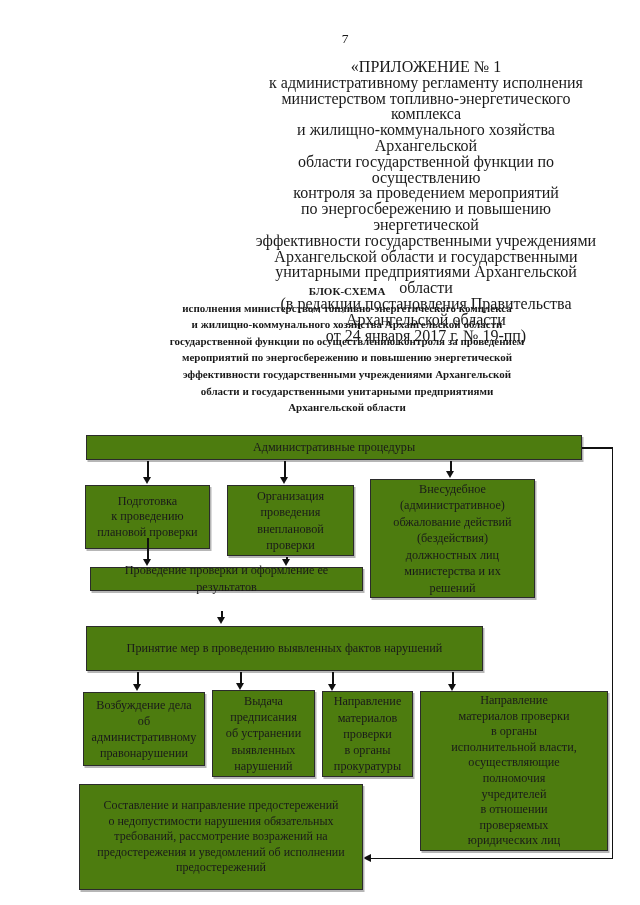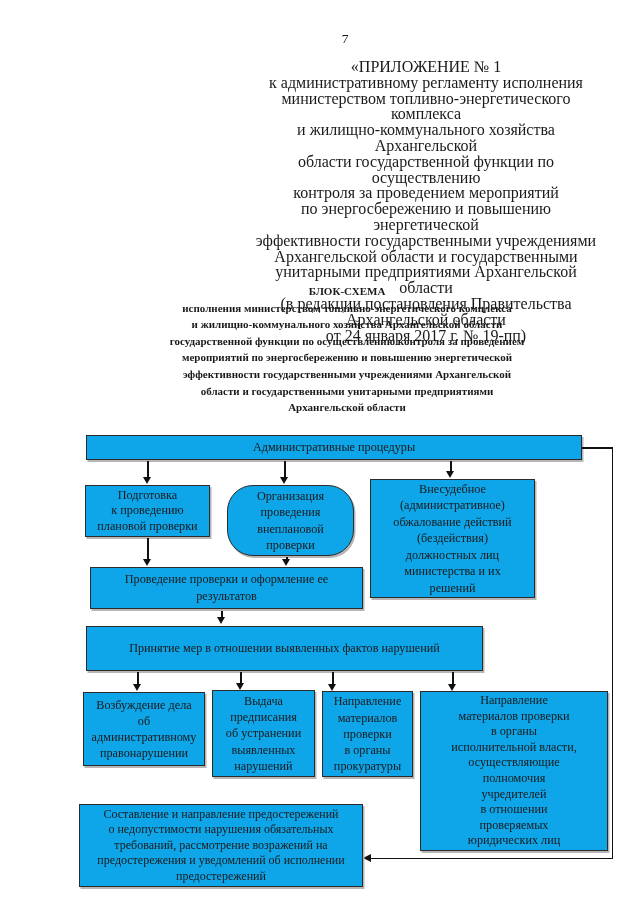--- a/index.html
+++ b/index.html
@@ -24,39 +24,39 @@
   }
   .title-block{
     top:283px;left:90px;width:514px;
     text-align:center;font-weight:bold;
     font-size:11px;line-height:16.6px;
   }
   
   .fbox{
     position:absolute;
     border:1.4px solid #2b2b2b;
-    background:#0ea5e9;
+    background:#4d7c0f;
     box-shadow:1.5px 2px 0 #b6b6b6;
     display:flex;align-items:center;justify-content:center;
     text-align:center;
     font-size:12.2px;line-height:15.6px;
     box-sizing:border-box;
     padding:1px 2px;
   }
   .b-top   {left:86px; top:435px;width:496px;height:25px;}
-  .b-prep  {left:85px; top:485px;width:125px;height:52px;}
-  .b-org   {left:227px;top:485px;width:127px;height:71px;line-height:16.4px;border-radius:26px;}
+  .b-prep  {left:85px; top:485px;width:125px;height:64px;}
+  .b-org   {left:227px;top:485px;width:127px;height:71px;line-height:16.4px;}
   .b-appeal{left:370px;top:479px;width:165px;height:119px;line-height:16.4px;}
-  .b-conduct{left:90px;top:567px;width:273px;height:42px;line-height:16.8px;}
+  .b-conduct{left:90px;top:567px;width:273px;height:24px;line-height:16.8px;}
   .b-measures{left:86px;top:626px;width:397px;height:45px;}
   .b-case  {left:83px; top:692px;width:122px;height:74px;line-height:16.2px;}
   .b-order {left:212px;top:690px;width:103px;height:87px;line-height:16.2px;}
   .b-prosec{left:322px;top:691px;width:91px;height:86px;line-height:16.2px;}
   .b-found {left:420px;top:691px;width:188px;height:160px;line-height:15.6px;}
-  .b-warn  {left:79px; top:804px;width:284px;height:83px;font-size:12px;line-height:15.4px;}
+  .b-warn  {left:79px; top:784px;width:284px;height:106px;font-size:12px;line-height:15.4px;}
   
   .hline,.vline{position:absolute;background:#111;}
   .hline{height:1.5px;}
   .vline{width:1.5px;}
   
   .varrow{position:absolute;width:1.5px;background:#111;}
   .varrow::after{
     content:"";position:absolute;left:-3.9px;bottom:-7px;
     border-left:4.5px solid transparent;
     border-right:4.5px solid transparent;
@@ -128,21 +128,21 @@
 решений</div>
 
     <div class="varrow" style="left:147px;top:538px;height:21px;"></div>
     <div class="varrow" style="left:286px;top:557px;height:2px;"></div>
 
     <div class="fbox b-conduct ml">Проведение проверки и оформление ее
 результатов</div>
 
     <div class="varrow" style="left:221px;top:611px;height:6px;"></div>
 
-    <div class="fbox b-measures ml">Принятие мер в отношении выявленных фактов нарушений</div>
+    <div class="fbox b-measures ml">Принятие мер в проведению выявленных фактов нарушений</div>
 
     <div class="varrow" style="left:137px;top:672px;height:12px;"></div>
     <div class="varrow" style="left:240px;top:672px;height:11px;"></div>
     <div class="varrow" style="left:332px;top:672px;height:12px;"></div>
     <div class="varrow" style="left:452px;top:672px;height:12px;"></div>
 
     <div class="fbox b-case ml">Возбуждение дела
 об
 административному
 правонарушении</div>

